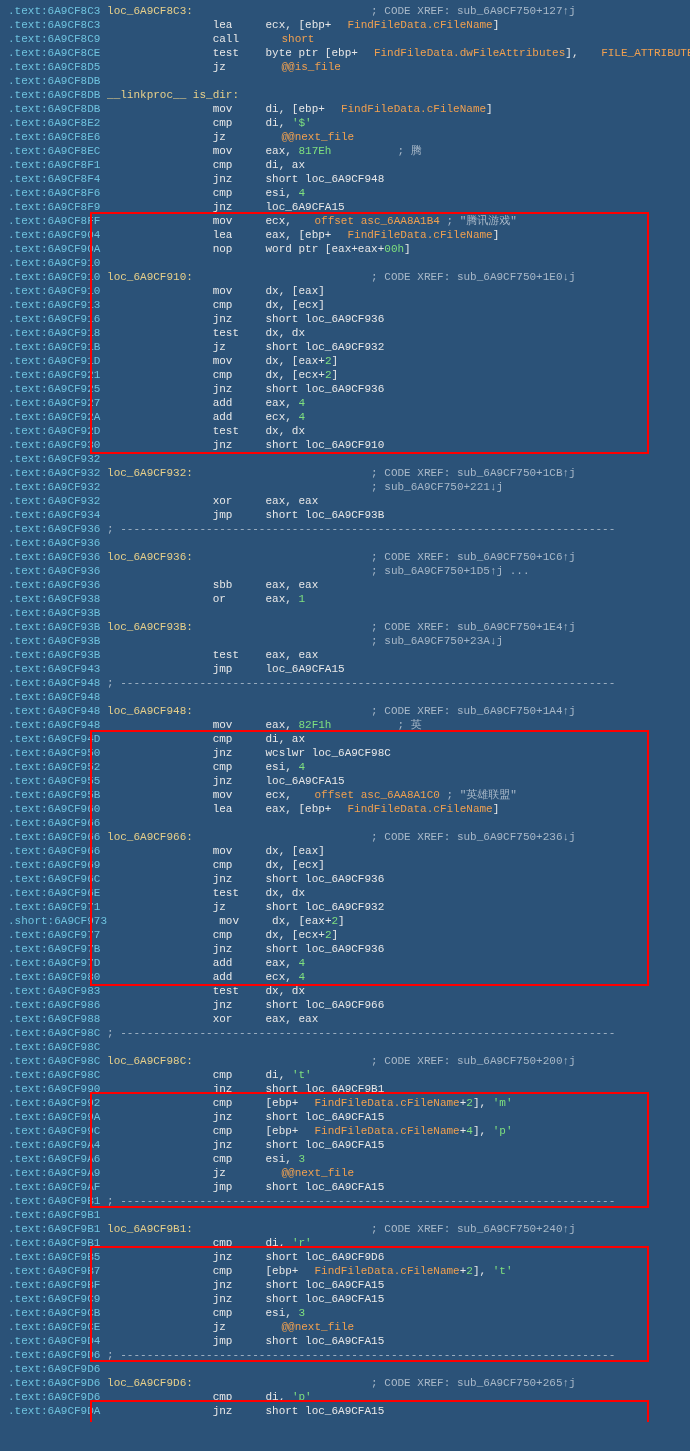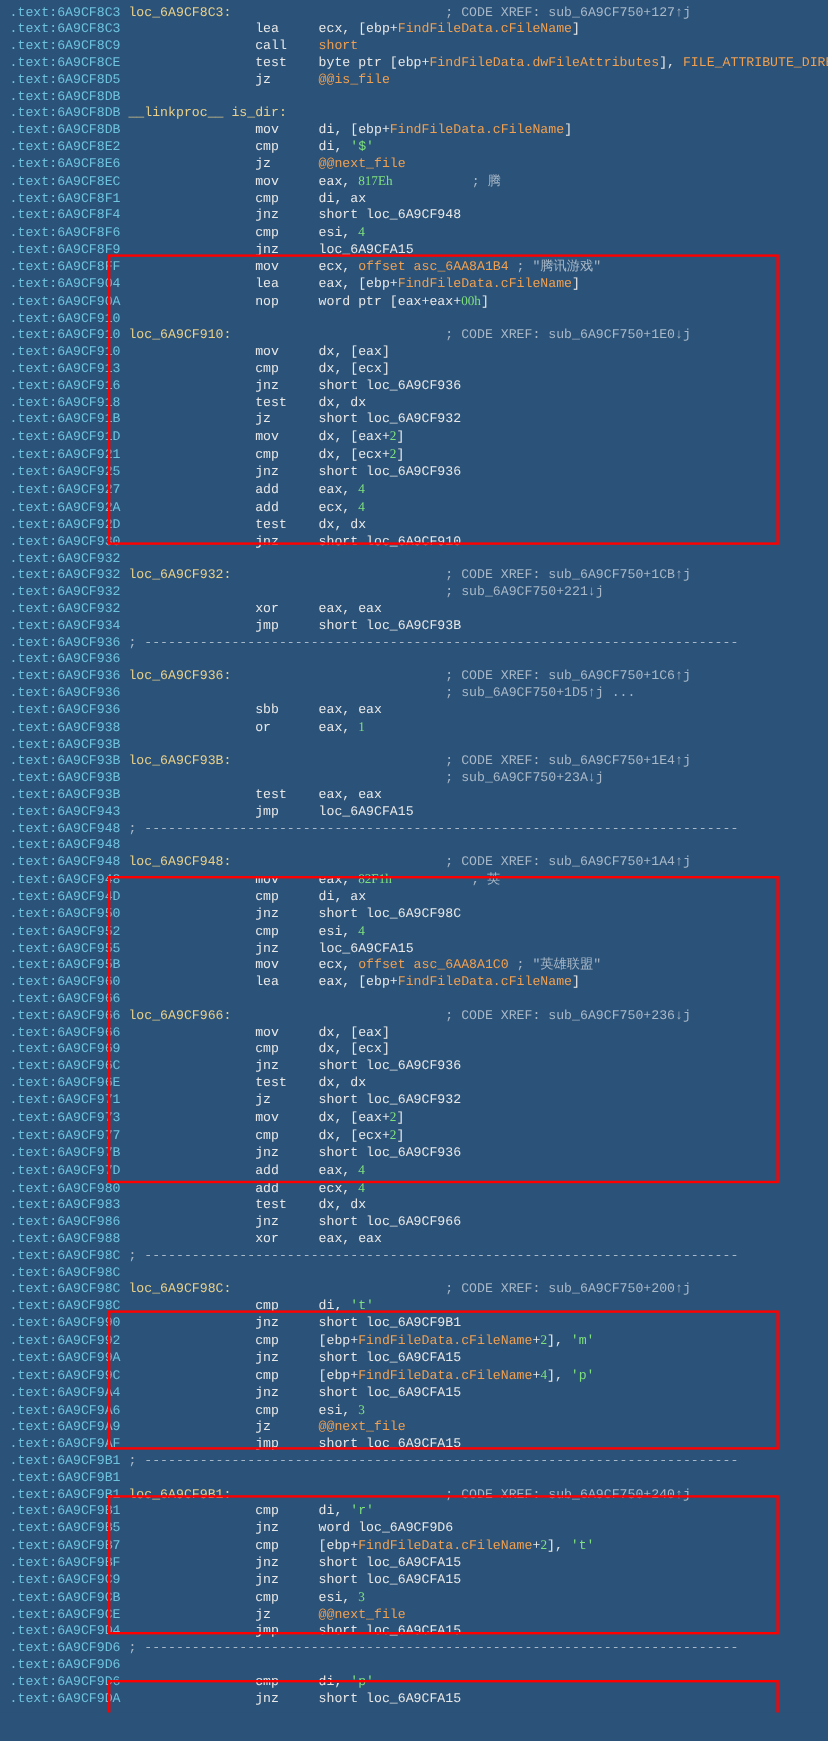--- a/index.html
+++ b/index.html
@@ -1,23 +1,23 @@
 <!DOCTYPE html>
 <html><head>
 <meta charset="utf-8">
 <style>
   html,body{margin:0;padding:0;background:#2b5278;color:#e8e8e8;font:11px/14px Consolas,"Courier New",monospace;}
   .wrap{width:690px;position:relative;padding:4px 0;}
   .line{white-space:pre;padding:0 8px;}
   .addr{color:#6ec3df;}
   .lbl{color:#e8d08a;}
   .mn{color:#e8e8e8;}
-  .num{color:#7fe07f;font-family:Liberation Serif, serif;}
+  .num{color:#7fe07f;}
   .str{color:#7fe07f;}
-  .sym{color:#f0a050;}
+  .sym{color:#f0a050;margin-left:16px;}
   .cmt{color:#a8b8c8;}
   .box{position:absolute;border:2px solid #ff0000;pointer-events:none;}
   .dash{color:#a8b8c8;}
 </style>
 </head>
 <body>
 
 <div class="wrap" id="wrap">
     <div class="line"><span class="addr">.text:6A9CF8C3</span> <span class="lbl">loc_6A9CF8C3:                           </span><span class="cmt">; CODE XREF: sub_6A9CF750+127↑j</span></div>
     <div class="line"><span class="addr">.text:6A9CF8C3</span> <span class="mn">                lea     ecx, [ebp+</span><span class="sym">FindFileData.cFileName</span><span class="mn">]</span></div>
@@ -65,33 +65,33 @@
     <div class="line"><span class="addr">.text:6A9CF93B</span> <span class="mn"></span></div>
     <div class="line"><span class="addr">.text:6A9CF93B</span> <span class="lbl">loc_6A9CF93B:                           </span><span class="cmt">; CODE XREF: sub_6A9CF750+1E4↑j</span></div>
     <div class="line"><span class="addr">.text:6A9CF93B</span> <span class="cmt">                                        ; sub_6A9CF750+23A↓j</span></div>
     <div class="line"><span class="addr">.text:6A9CF93B</span> <span class="mn">                test    eax, eax</span></div>
     <div class="line"><span class="addr">.text:6A9CF943</span> <span class="mn">                jmp     loc_6A9CFA15</span></div>
     <div class="line"><span class="addr">.text:6A9CF948</span> <span class="dash">; ---------------------------------------------------------------------------</span></div>
     <div class="line"><span class="addr">.text:6A9CF948</span> <span class="mn"></span></div>
     <div class="line"><span class="addr">.text:6A9CF948</span> <span class="lbl">loc_6A9CF948:                           </span><span class="cmt">; CODE XREF: sub_6A9CF750+1A4↑j</span></div>
     <div class="line"><span class="addr">.text:6A9CF948</span> <span class="mn">                mov     eax, </span><span class="num">82F1h</span><span class="cmt">          ; 英</span></div>
     <div class="line"><span class="addr">.text:6A9CF94D</span> <span class="mn">                cmp     di, ax</span></div>
-    <div class="line"><span class="addr">.text:6A9CF950</span> <span class="mn">                jnz     short loc_6A9CF98C</span></div>
+    <div class="line"><span class="addr">.text:6A9CF950</span> <span class="mn">                jnz     wcslwr loc_6A9CF98C</span></div>
     <div class="line"><span class="addr">.text:6A9CF952</span> <span class="mn">                cmp     esi, </span><span class="num">4</span></div>
     <div class="line"><span class="addr">.text:6A9CF955</span> <span class="mn">                jnz     loc_6A9CFA15</span></div>
     <div class="line"><span class="addr">.text:6A9CF95B</span> <span class="mn">                mov     ecx, </span><span class="sym">offset asc_6AA8A1C0</span><span class="cmt"> ; "英雄联盟"</span></div>
     <div class="line"><span class="addr">.text:6A9CF960</span> <span class="mn">                lea     eax, [ebp+</span><span class="sym">FindFileData.cFileName</span><span class="mn">]</span></div>
     <div class="line"><span class="addr">.text:6A9CF966</span> <span class="mn"></span></div>
     <div class="line"><span class="addr">.text:6A9CF966</span> <span class="lbl">loc_6A9CF966:                           </span><span class="cmt">; CODE XREF: sub_6A9CF750+236↓j</span></div>
     <div class="line"><span class="addr">.text:6A9CF966</span> <span class="mn">                mov     dx, [eax]</span></div>
     <div class="line"><span class="addr">.text:6A9CF969</span> <span class="mn">                cmp     dx, [ecx]</span></div>
     <div class="line"><span class="addr">.text:6A9CF96C</span> <span class="mn">                jnz     short loc_6A9CF936</span></div>
     <div class="line"><span class="addr">.text:6A9CF96E</span> <span class="mn">                test    dx, dx</span></div>
     <div class="line"><span class="addr">.text:6A9CF971</span> <span class="mn">                jz      short loc_6A9CF932</span></div>
-    <div class="line"><span class="addr">.text:6A9CF973</span> <span class="mn">                mov     dx, [eax+</span><span class="num">2</span><span class="mn">]</span></div>
+    <div class="line"><span class="addr">.short:6A9CF973</span> <span class="mn">                mov     dx, [eax+</span><span class="num">2</span><span class="mn">]</span></div>
     <div class="line"><span class="addr">.text:6A9CF977</span> <span class="mn">                cmp     dx, [ecx+</span><span class="num">2</span><span class="mn">]</span></div>
     <div class="line"><span class="addr">.text:6A9CF97B</span> <span class="mn">                jnz     short loc_6A9CF936</span></div>
     <div class="line"><span class="addr">.text:6A9CF97D</span> <span class="mn">                add     eax, </span><span class="num">4</span></div>
     <div class="line"><span class="addr">.text:6A9CF980</span> <span class="mn">                add     ecx, </span><span class="num">4</span></div>
     <div class="line"><span class="addr">.text:6A9CF983</span> <span class="mn">                test    dx, dx</span></div>
     <div class="line"><span class="addr">.text:6A9CF986</span> <span class="mn">                jnz     short loc_6A9CF966</span></div>
     <div class="line"><span class="addr">.text:6A9CF988</span> <span class="mn">                xor     eax, eax</span></div>
     <div class="line"><span class="addr">.text:6A9CF98C</span> <span class="dash">; ---------------------------------------------------------------------------</span></div>
     <div class="line"><span class="addr">.text:6A9CF98C</span> <span class="mn"></span></div>
     <div class="line"><span class="addr">.text:6A9CF98C</span> <span class="lbl">loc_6A9CF98C:                           </span><span class="cmt">; CODE XREF: sub_6A9CF750+200↑j</span></div>
@@ -101,29 +101,30 @@
     <div class="line"><span class="addr">.text:6A9CF99A</span> <span class="mn">                jnz     short loc_6A9CFA15</span></div>
     <div class="line"><span class="addr">.text:6A9CF99C</span> <span class="mn">                cmp     [ebp+</span><span class="sym">FindFileData.cFileName</span><span class="mn">+</span><span class="num">4</span><span class="mn">], </span><span class="str">'p'</span></div>
     <div class="line"><span class="addr">.text:6A9CF9A4</span> <span class="mn">                jnz     short loc_6A9CFA15</span></div>
     <div class="line"><span class="addr">.text:6A9CF9A6</span> <span class="mn">                cmp     esi, </span><span class="num">3</span></div>
     <div class="line"><span class="addr">.text:6A9CF9A9</span> <span class="mn">                jz      </span><span class="sym">@@next_file</span></div>
     <div class="line"><span class="addr">.text:6A9CF9AF</span> <span class="mn">                jmp     short loc_6A9CFA15</span></div>
     <div class="line"><span class="addr">.text:6A9CF9B1</span> <span class="dash">; ---------------------------------------------------------------------------</span></div>
     <div class="line"><span class="addr">.text:6A9CF9B1</span> <span class="mn"></span></div>
     <div class="line"><span class="addr">.text:6A9CF9B1</span> <span class="lbl">loc_6A9CF9B1:                           </span><span class="cmt">; CODE XREF: sub_6A9CF750+240↑j</span></div>
     <div class="line"><span class="addr">.text:6A9CF9B1</span> <span class="mn">                cmp     di, </span><span class="str">'r'</span></div>
-    <div class="line"><span class="addr">.text:6A9CF9B5</span> <span class="mn">                jnz     word loc_6A9CF9D6</span></div>
+    <div class="line"><span class="addr">.text:6A9CF9B5</span> <span class="mn">                jnz     short loc_6A9CF9D6</span></div>
     <div class="line"><span class="addr">.text:6A9CF9B7</span> <span class="mn">                cmp     [ebp+</span><span class="sym">FindFileData.cFileName</span><span class="mn">+</span><span class="num">2</span><span class="mn">], </span><span class="str">'t'</span></div>
     <div class="line"><span class="addr">.text:6A9CF9BF</span> <span class="mn">                jnz     short loc_6A9CFA15</span></div>
     <div class="line"><span class="addr">.text:6A9CF9C9</span> <span class="mn">                jnz     short loc_6A9CFA15</span></div>
     <div class="line"><span class="addr">.text:6A9CF9CB</span> <span class="mn">                cmp     esi, </span><span class="num">3</span></div>
     <div class="line"><span class="addr">.text:6A9CF9CE</span> <span class="mn">                jz      </span><span class="sym">@@next_file</span></div>
     <div class="line"><span class="addr">.text:6A9CF9D4</span> <span class="mn">                jmp     short loc_6A9CFA15</span></div>
     <div class="line"><span class="addr">.text:6A9CF9D6</span> <span class="dash">; ---------------------------------------------------------------------------</span></div>
     <div class="line"><span class="addr">.text:6A9CF9D6</span> <span class="mn"></span></div>
+    <div class="line"><span class="addr">.text:6A9CF9D6</span> <span class="lbl">loc_6A9CF9D6:                           </span><span class="cmt">; CODE XREF: sub_6A9CF750+265↑j</span></div>
     <div class="line"><span class="addr">.text:6A9CF9D6</span> <span class="mn">                cmp     di, </span><span class="str">'p'</span></div>
     <div class="line"><span class="addr">.text:6A9CF9DA</span> <span class="mn">                jnz     short loc_6A9CFA15</span></div>
     <div class="box" style="top: 212px; left: 90px; width: 555px; height: 238px;"></div>
     <div class="box" style="top: 730px; left: 90px; width: 555px; height: 252px;"></div>
     <div class="box" style="top: 1092px; left: 90px; width: 555px; height: 112px;"></div>
     <div class="box" style="top: 1246px; left: 90px; width: 555px; height: 112px;"></div>
     <div class="box" style="top: 1400px; left: 90px; width: 555px; height: 48px;"></div>
   </div>
 
 </body></html>

